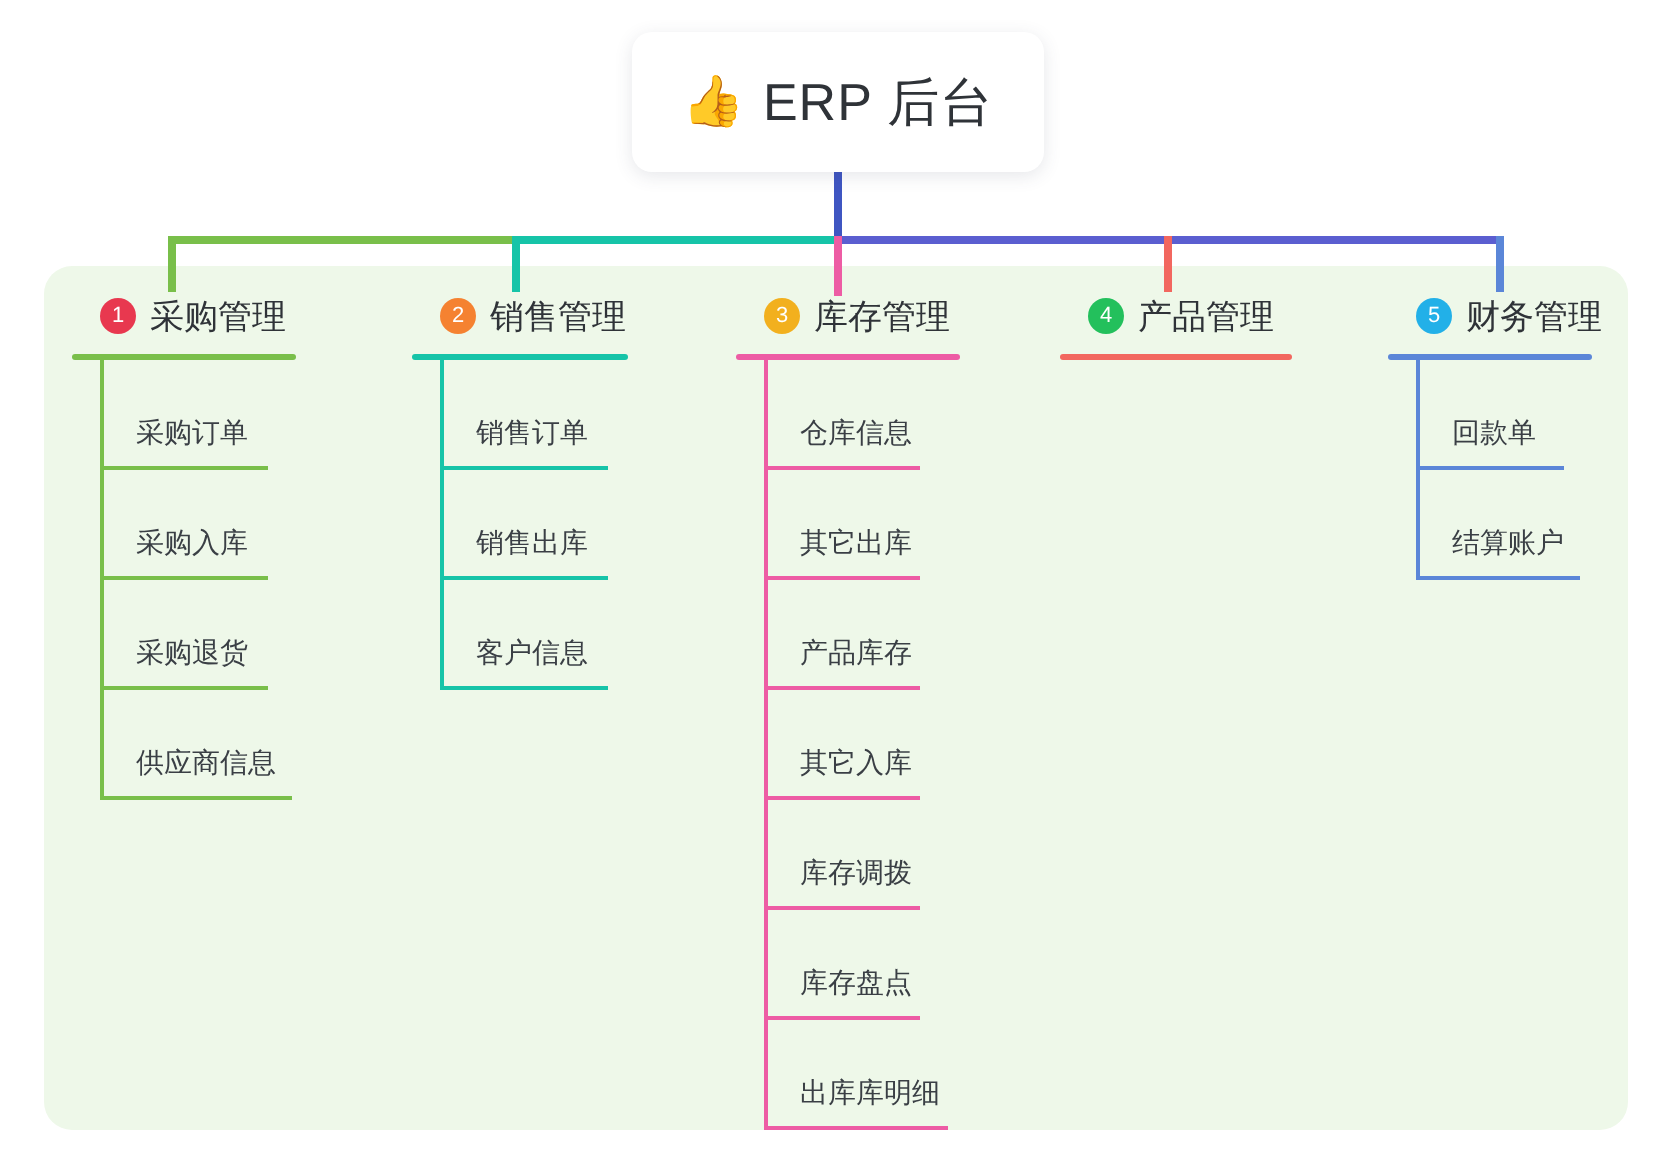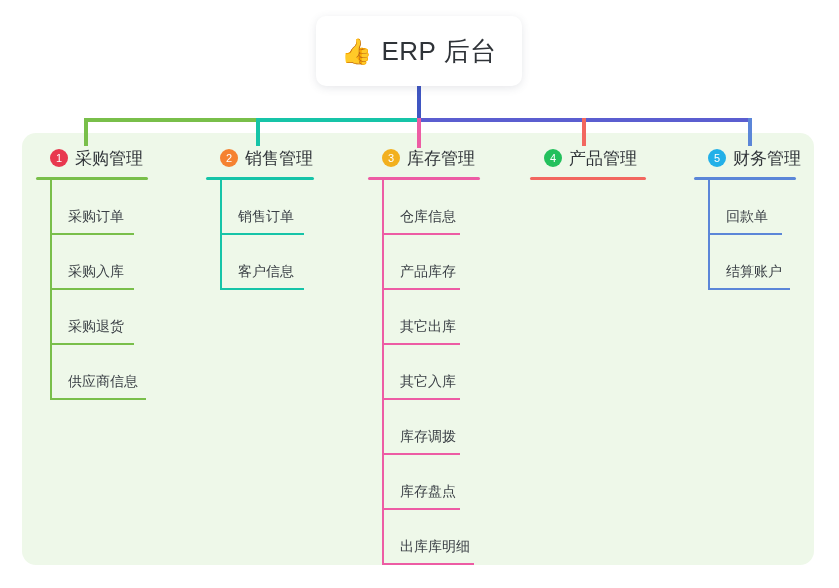--- a/index.html
+++ b/index.html
@@ -193,43 +193,47 @@
           <span class="branch-title">销售管理</span>
         </div>
         <div class="branch-rule" style="background: rgb(22, 196, 168); width: 108px;"></div>
         <div class="leaf-wrap">
           <div class="leaf-spine" style="background: rgb(22, 196, 168);"></div>
           <div class="leaf">
             <span class="leaf-text">销售订单</span>
             <div class="leaf-underline" style="background: rgb(22, 196, 168); width: 84px;"></div>
           </div>
           <div class="leaf">
+            <span class="leaf-text">销售出库</span>
+            <div class="leaf-underline" style="background: rgb(22, 196, 168); width: 84px;"></div>
+          </div>
+          <div class="leaf">
             <span class="leaf-text">客户信息</span>
             <div class="leaf-underline" style="background: rgb(22, 196, 168); width: 84px;"></div>
           </div>
         </div>
       </div>
       <div class="branch" style="left: 368px;">
         <div class="branch-head">
           <span class="badge" style="background: rgb(242, 176, 30);">3</span>
           <span class="branch-title">库存管理</span>
         </div>
         <div class="branch-rule" style="background: rgb(237, 92, 164); width: 112px;"></div>
         <div class="leaf-wrap">
           <div class="leaf-spine" style="background: rgb(237, 92, 164);"></div>
           <div class="leaf">
             <span class="leaf-text">仓库信息</span>
             <div class="leaf-underline" style="background: rgb(237, 92, 164); width: 78px;"></div>
           </div>
           <div class="leaf">
+            <span class="leaf-text">其它出库</span>
+            <div class="leaf-underline" style="background: rgb(237, 92, 164); width: 78px;"></div>
+          </div>
+          <div class="leaf">
             <span class="leaf-text">产品库存</span>
-            <div class="leaf-underline" style="background: rgb(237, 92, 164); width: 78px;"></div>
-          </div>
-          <div class="leaf">
-            <span class="leaf-text">其它出库</span>
             <div class="leaf-underline" style="background: rgb(237, 92, 164); width: 78px;"></div>
           </div>
           <div class="leaf">
             <span class="leaf-text">其它入库</span>
             <div class="leaf-underline" style="background: rgb(237, 92, 164); width: 78px;"></div>
           </div>
           <div class="leaf">
             <span class="leaf-text">库存调拨</span>
             <div class="leaf-underline" style="background: rgb(237, 92, 164); width: 78px;"></div>
           </div>

